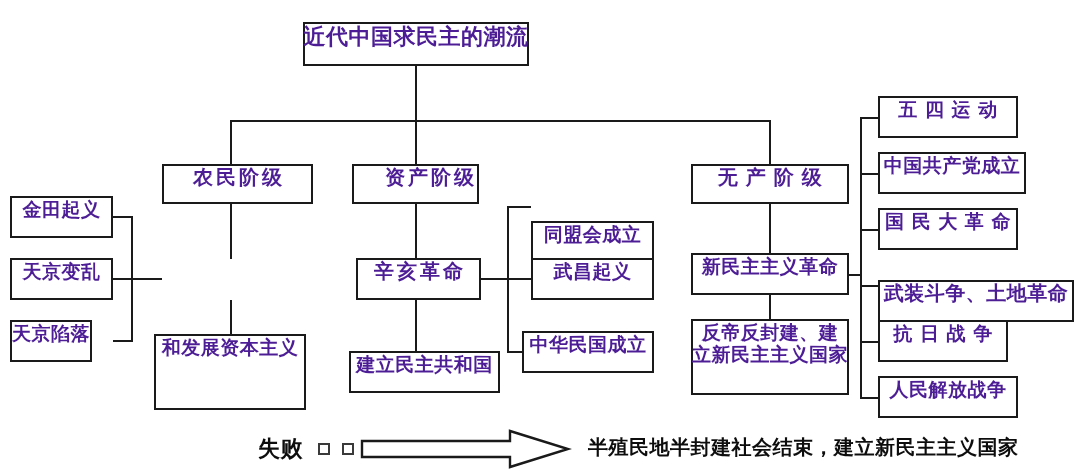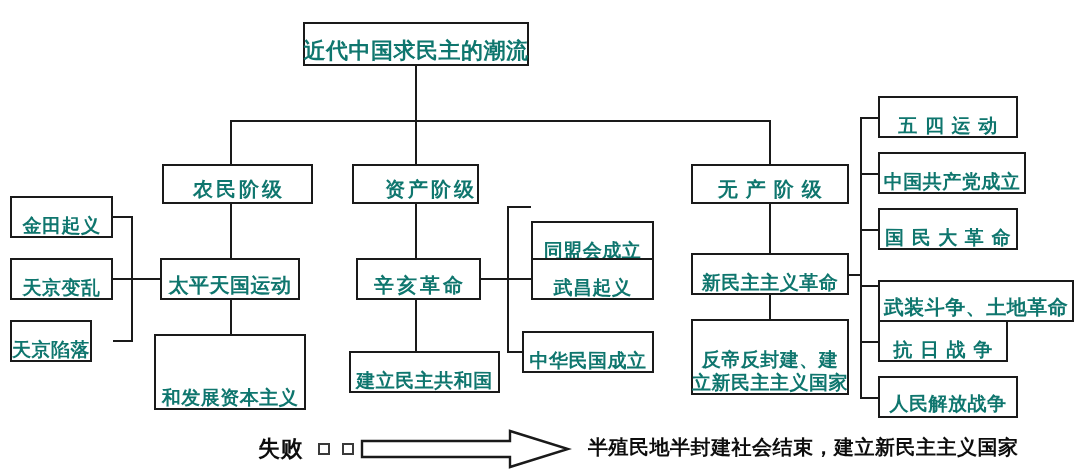--- a/index.html
+++ b/index.html
@@ -15,23 +15,23 @@
 
   
   .box{
     position:absolute;
     box-sizing:border-box;
     border:2px solid #1a1a1a;
     background:#ffffff;
     display:flex;
     flex-direction:column;
     align-items:center;
-    justify-content:flex-end;
+    justify-content:flex-start;
     text-align:center;
-    color:#0f766e;
+    color:#4c1d95;
     font-weight:700;
     line-height:1.18;
     z-index:5;
     letter-spacing:0.5px;
   }
   .box .ln{display:block;white-space:nowrap;}
   .sp1{letter-spacing:3px;text-indent:3px;}
 
   
   .h,.v{position:absolute;background:#1a1a1a;z-index:1;}
@@ -97,23 +97,20 @@
   <div class="box" style="left:10px;top:320px;width:82px;height:42px;font-size:19px;">
     <span class="ln">天京陷落</span>
   </div>
 
   <div class="h" style="left:113px;top:216px;width:20px;"></div>
   <div class="h" style="left:113px;top:278px;width:20px;"></div>
   <div class="h" style="left:113px;top:340px;width:20px;"></div>
   <div class="v" style="left:131px;top:216px;height:126px;"></div>
   <div class="h" style="left:131px;top:278px;width:31px;"></div>
 
-  <div class="box" style="left:160px;top:258px;width:140px;height:42px;font-size:20px;">
-    <span class="ln">太平天国运动</span>
-  </div>
 
   <div class="v" style="left:230px;top:300px;height:35px;"></div>
 
   <div class="box" style="left:154px;top:334px;width:152px;height:76px;font-size:19px;">
     <span class="ln">和发展资本主义</span>
   </div>
 
   <div class="v" style="left:415px;top:204px;height:55px;"></div>
 
   <div class="box" style="left:356px;top:258px;width:125px;height:42px;font-size:20px;">
@@ -163,21 +160,21 @@
   </div>
   <div class="box" style="left:878px;top:208px;width:140px;height:42px;font-size:19px;">
     <span class="ln">国 民 大 革 命</span>
   </div>
   <div class="box" style="left:878px;top:280px;width:196px;height:42px;font-size:20px;">
     <span class="ln">武装斗争、土地革命</span>
   </div>
   <div class="box" style="left:878px;top:320px;width:130px;height:42px;font-size:19px;">
     <span class="ln">抗 日 战 争</span>
   </div>
-  <div class="box" style="left:878px;top:376px;width:140px;height:42px;font-size:19px;font-family:Liberation Mono, monospace;">
+  <div class="box" style="left:878px;top:376px;width:140px;height:42px;font-size:19px;">
     <span class="ln">人民解放战争</span>
   </div>
 
   <div class="v" style="left:860px;top:117px;height:280px;"></div>
   <div class="h" style="left:860px;top:117px;width:18px;"></div>
   <div class="h" style="left:860px;top:173px;width:18px;"></div>
   <div class="h" style="left:860px;top:229px;width:18px;"></div>
   <div class="h" style="left:860px;top:285px;width:18px;"></div>
   <div class="h" style="left:860px;top:341px;width:18px;"></div>
   <div class="h" style="left:860px;top:397px;width:18px;"></div>

